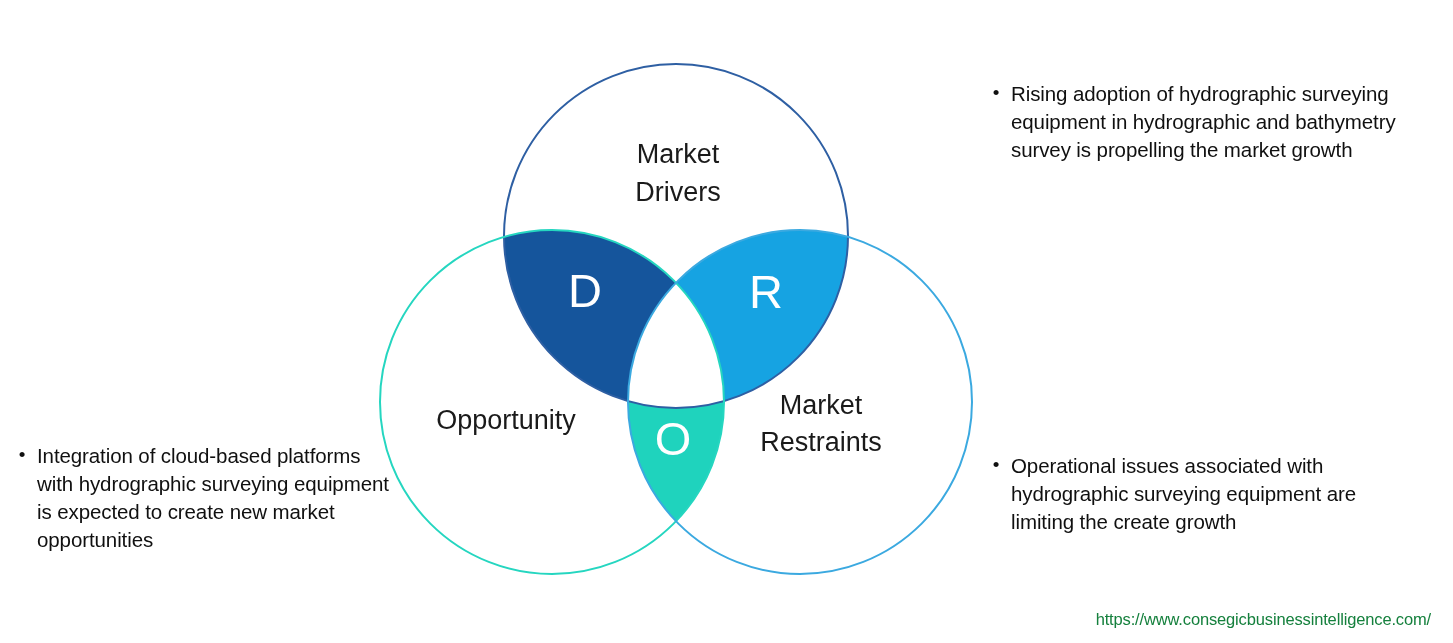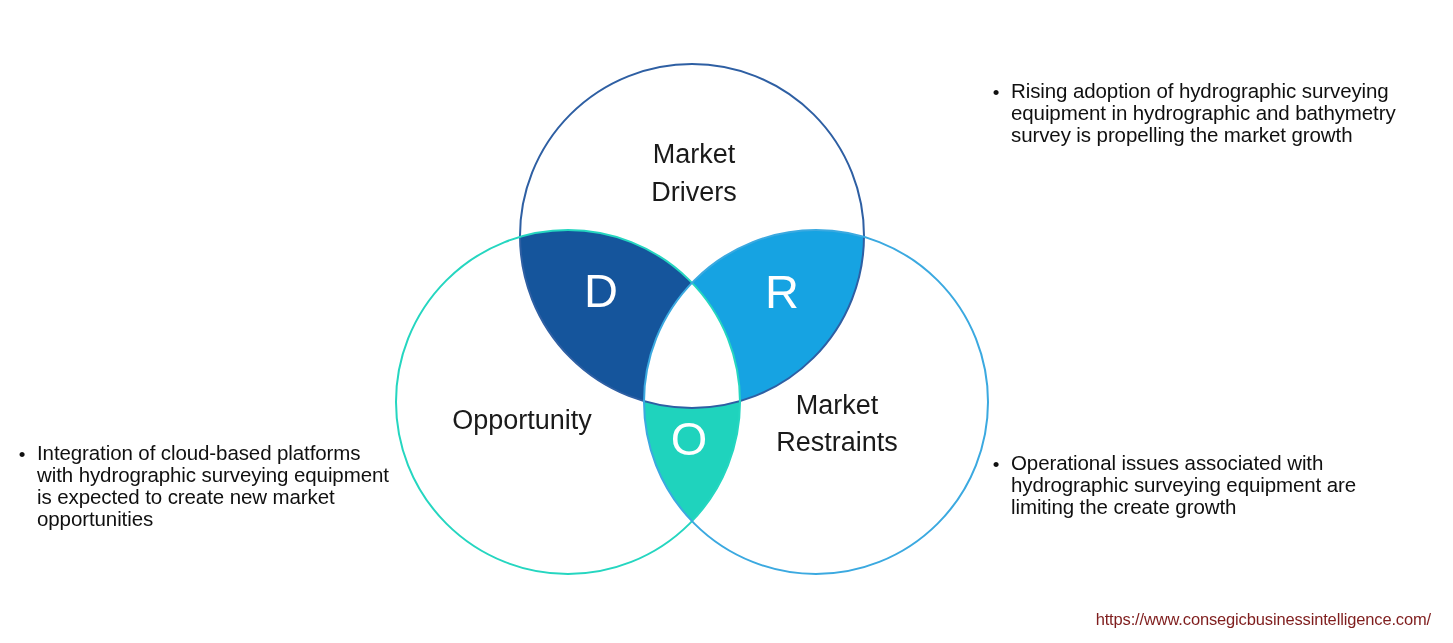--- a/index.html
+++ b/index.html
@@ -21,21 +21,21 @@
   .stage {
     position: absolute;
     inset: 0;
     width: 1453px;
     height: 643px;
   }
 
   
   #venn-diagram {
     position: absolute;
-    left: 356px;
+    left: 340px;
     top: 40px;
     width: 680px;
     height: 560px;
   }
   #venn-diagram svg {
     display: block;
     width: 680px;
     height: 560px;
     overflow: visible;
   }
@@ -69,21 +69,21 @@
     font-size: 19px;
     line-height: 26px;
     color: #111111;
     flex: 0 0 auto;
     width: 8px;
     text-align: center;
   }
   .callout .callout-text {
     font-family: "Liberation Sans", sans-serif;
     font-size: 20.5px;
-    line-height: 22px;
+    line-height: 28px;
     color: #101010;
     letter-spacing: -0.1px;
   }
 
   #callout-driver {
     left: 992px;
     top: 80px;
     width: 450px;
   }
   #callout-restraint {
@@ -98,21 +98,21 @@
   }
 
   
   #source-url {
     position: absolute;
     right: 22px;
     bottom: 14px;
     font-family: "Liberation Sans", sans-serif;
     font-size: 16.5px;
     line-height: 20px;
-    color: #7f1d1d;
+    color: #15803d;
     letter-spacing: -0.15px;
     white-space: nowrap;
   }
 </style>
 </head>
 <body>
 
 <div class="stage">
 
   <div id="venn-diagram">

